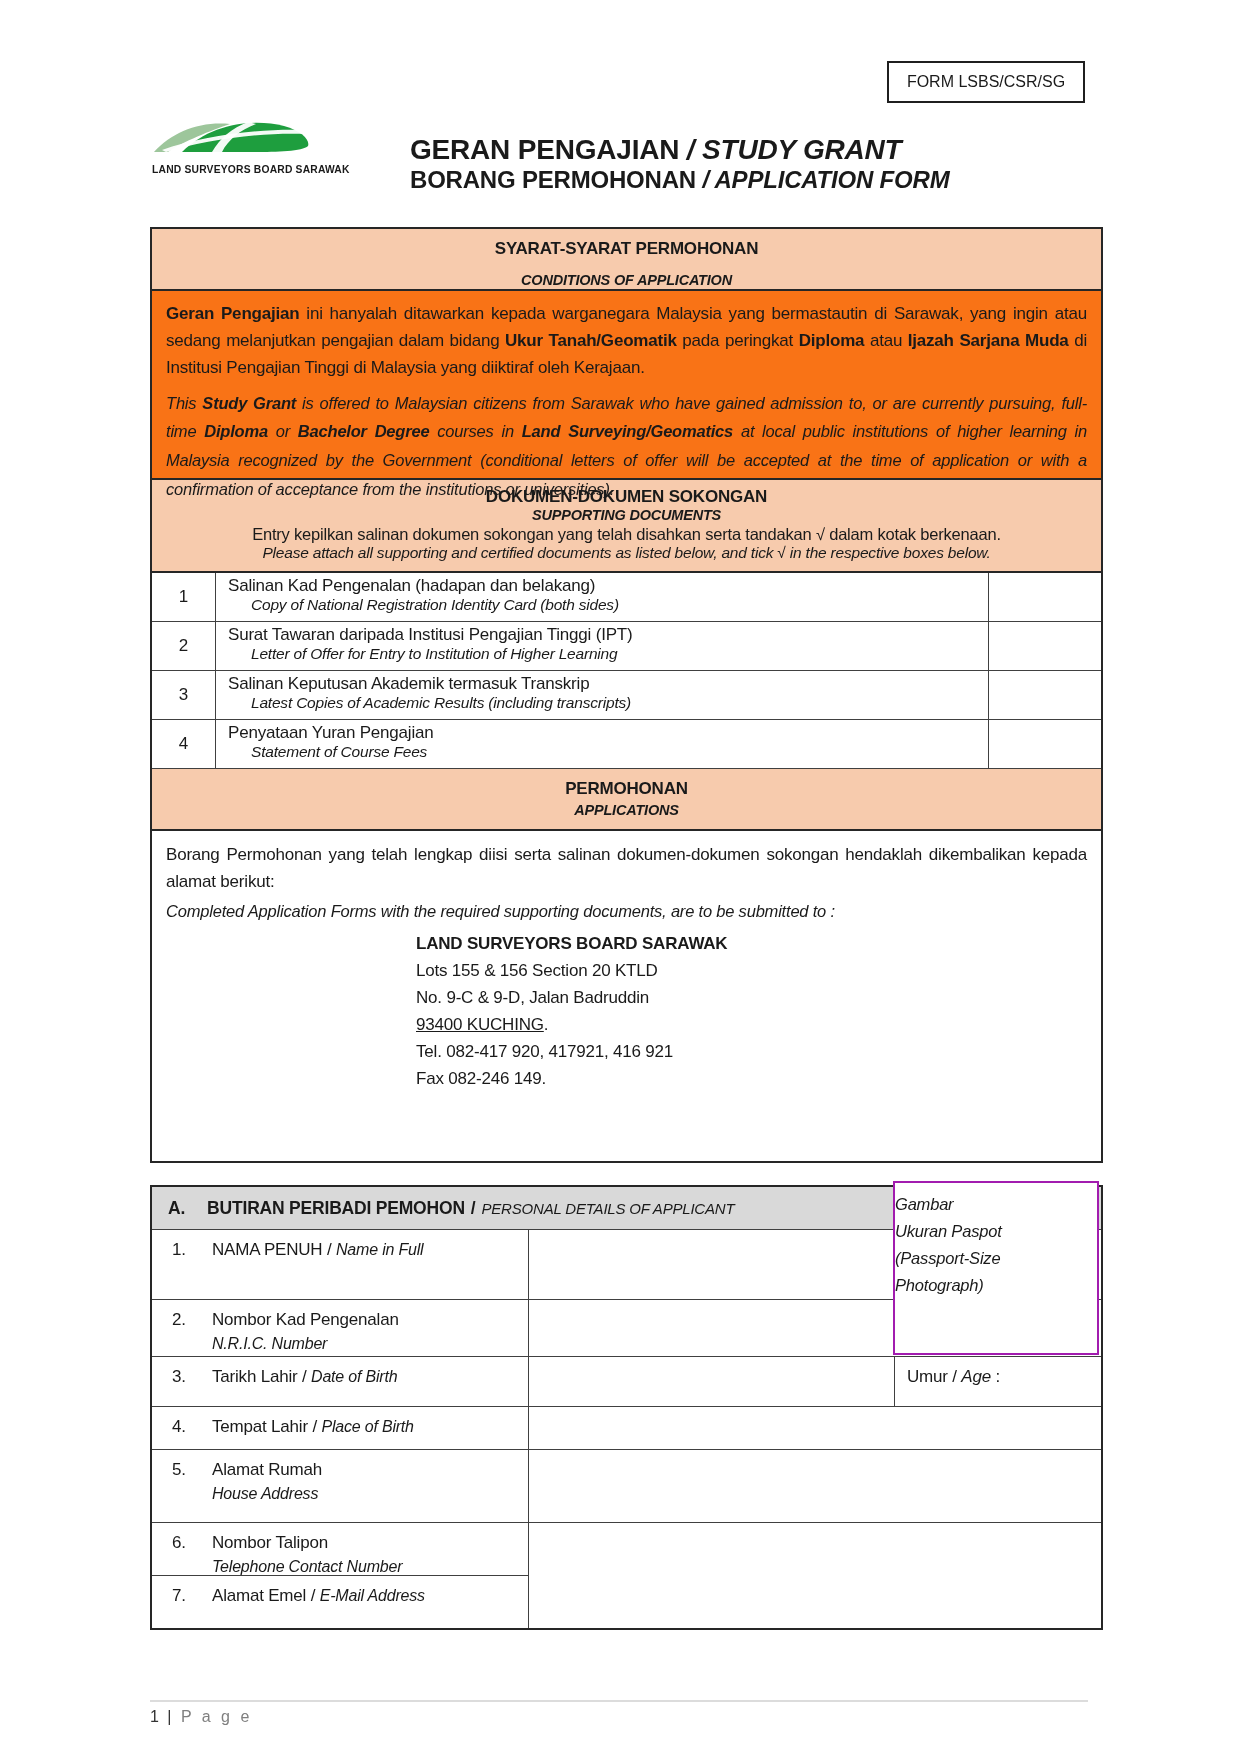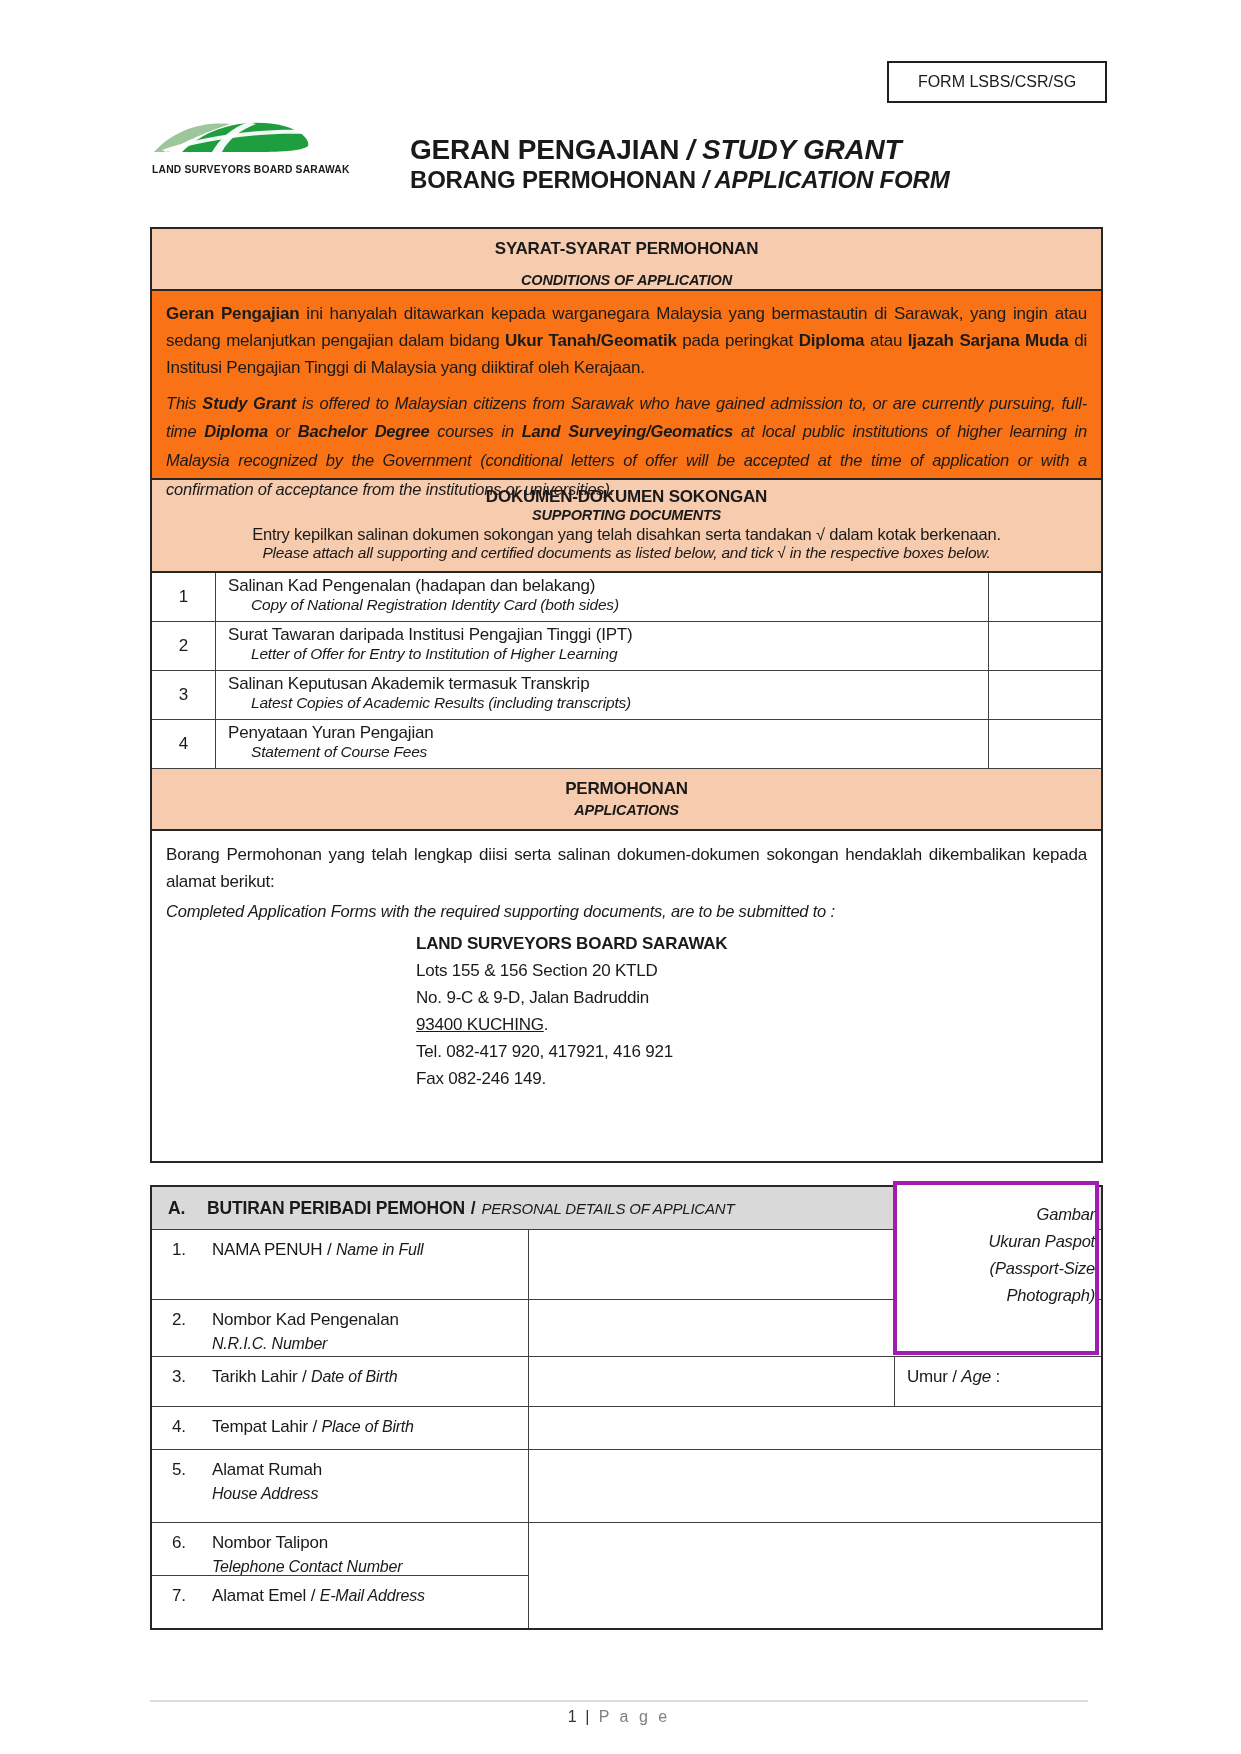--- a/index.html
+++ b/index.html
@@ -6,21 +6,21 @@
   html,body { background:#ffffff; }
   body {
     position:relative; width:1241px; height:1754px;
     font-family:"Liberation Sans", sans-serif;
     color:#1a1a1a; letter-spacing:-0.2px;
   }
   .abs { position:absolute; }
 
   
   #form-box {
-    left:887px; top:61px; width:220px; height:42px;
+    left:887px; top:61px; width:198px; height:42px;
     border:2px solid #1f1f1f; display:flex; align-items:center; justify-content:center;
     font-size:16px; letter-spacing:0;
   }
 
   
   #logo { left:152px; top:116px; width:172px; }
   #logo svg { display:block; }
   #logo .logo-text { font-size:10.3px; font-weight:bold; letter-spacing:0.2px; white-space:nowrap; margin-top:2px; }
 
   
@@ -77,27 +77,27 @@
   .stacked .a-en { display:block; margin-top:5px; }
   .a-input { background:#fff; }
   .a-row.with-age { grid-template-columns:377px 365px 1fr; }
   .age-cell { border-left:1.5px solid #404040; padding:10px 0 0 12px; font-size:17px; }
   #row-1 { height:70px; } #row-2 { height:57px; } #row-3 { height:50px; }
   #row-4 { height:43px; } #row-5 { height:73px; } #row-6 { height:53px; } #row-7 { height:52px; }
 
   
   #photo-box {
     position:absolute; left:741px; top:-6px; width:206px; height:174px;
-    background:#fff; border:4px solid #a21caf; z-index:2;
-    text-align:right; font-style:italic; font-size:16.5px; line-height:27px; padding-top:16px;
+    background:#fff; border:2px solid #a21caf; z-index:2;
+    text-align:left; font-style:italic; font-size:16.5px; line-height:27px; padding-top:8px;
   }
 
   
   #footer-rule { left:150px; top:1700px; width:938px; height:2px; background:#dcdcdc; }
-  #footer-text { left:150px; top:1708px; width:938px; text-align:center; font-size:16px; letter-spacing:0; }
+  #footer-text { left:150px; top:1708px; width:938px; text-align:left; font-size:16px; letter-spacing:0; }
   #footer-text .pg-num { color:#333; letter-spacing:2px; }
   #footer-text .pg-rest { color:#7f7f7f; letter-spacing:3px; }
 </style>
 </head>
 <body>
 
 <div id="form-box" class="abs">
   <span>FORM LSBS/CSR/SG</span>
 </div>
 

